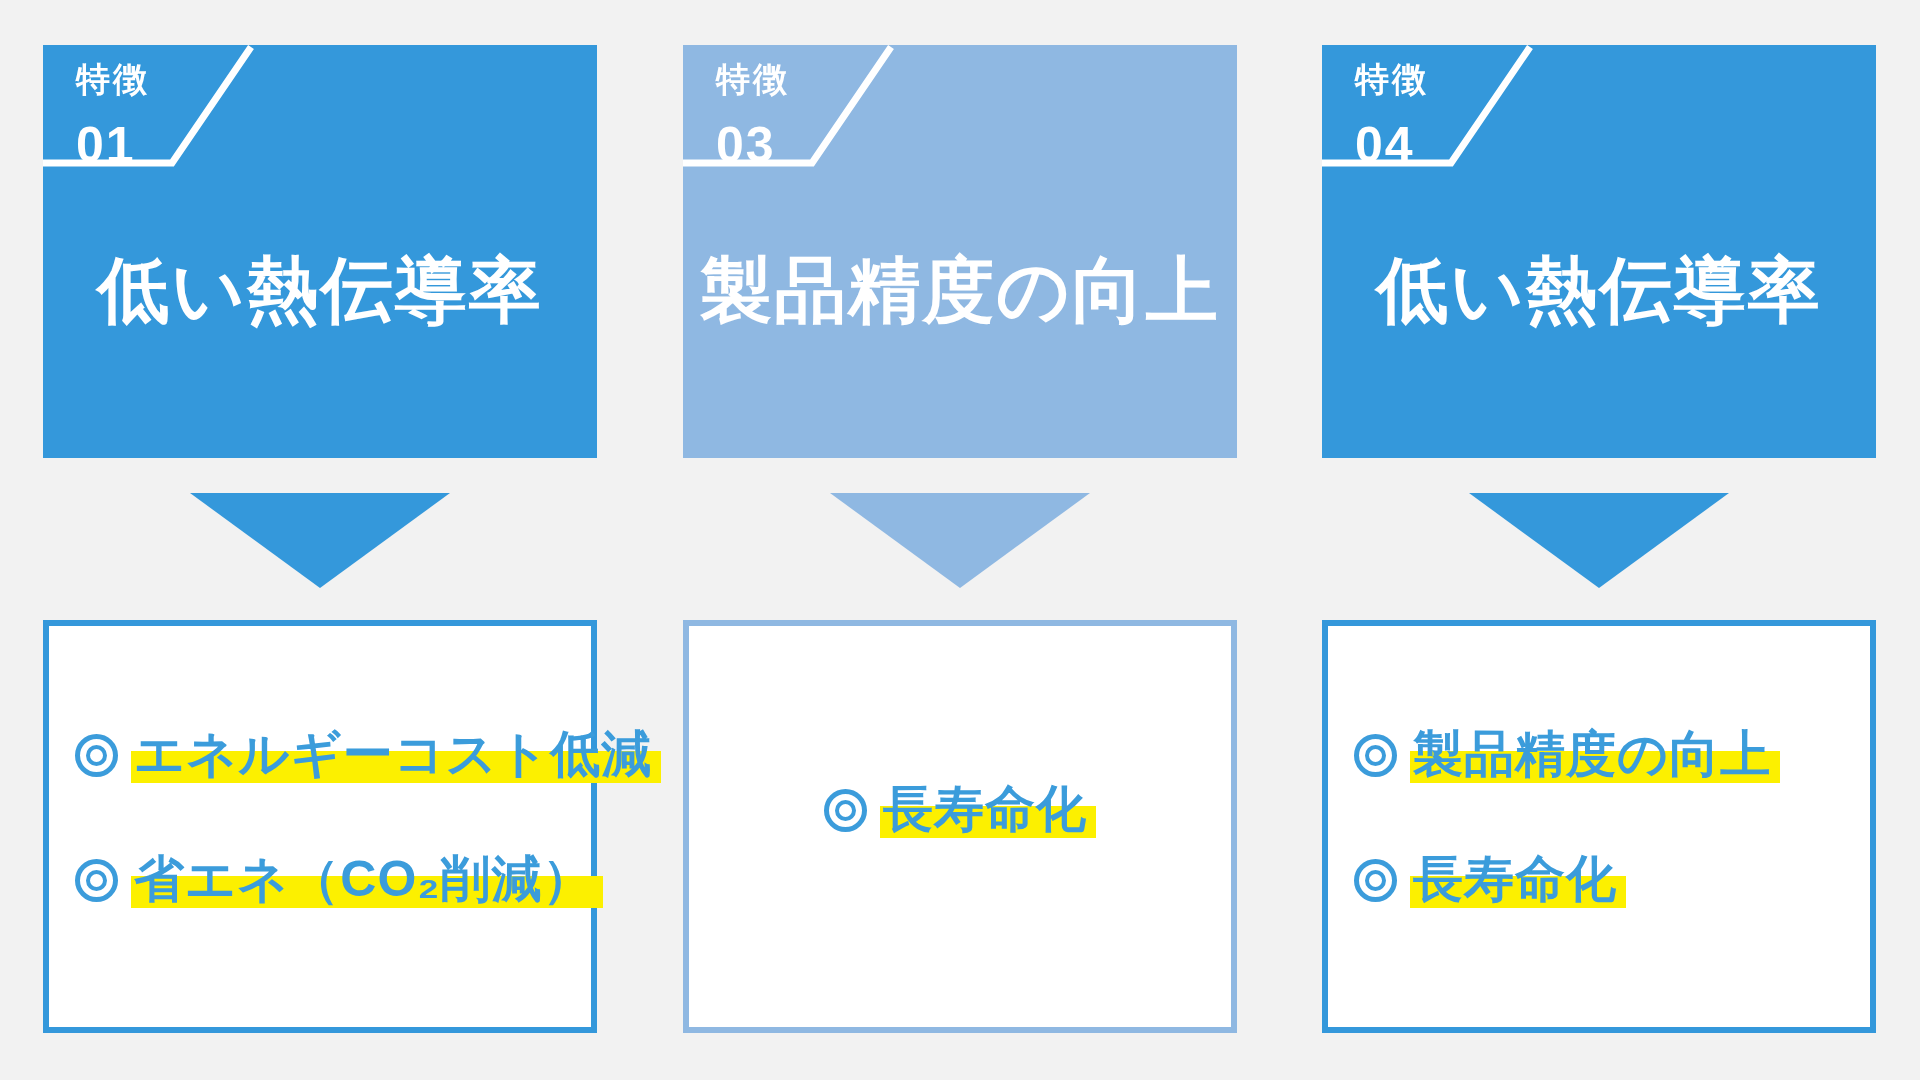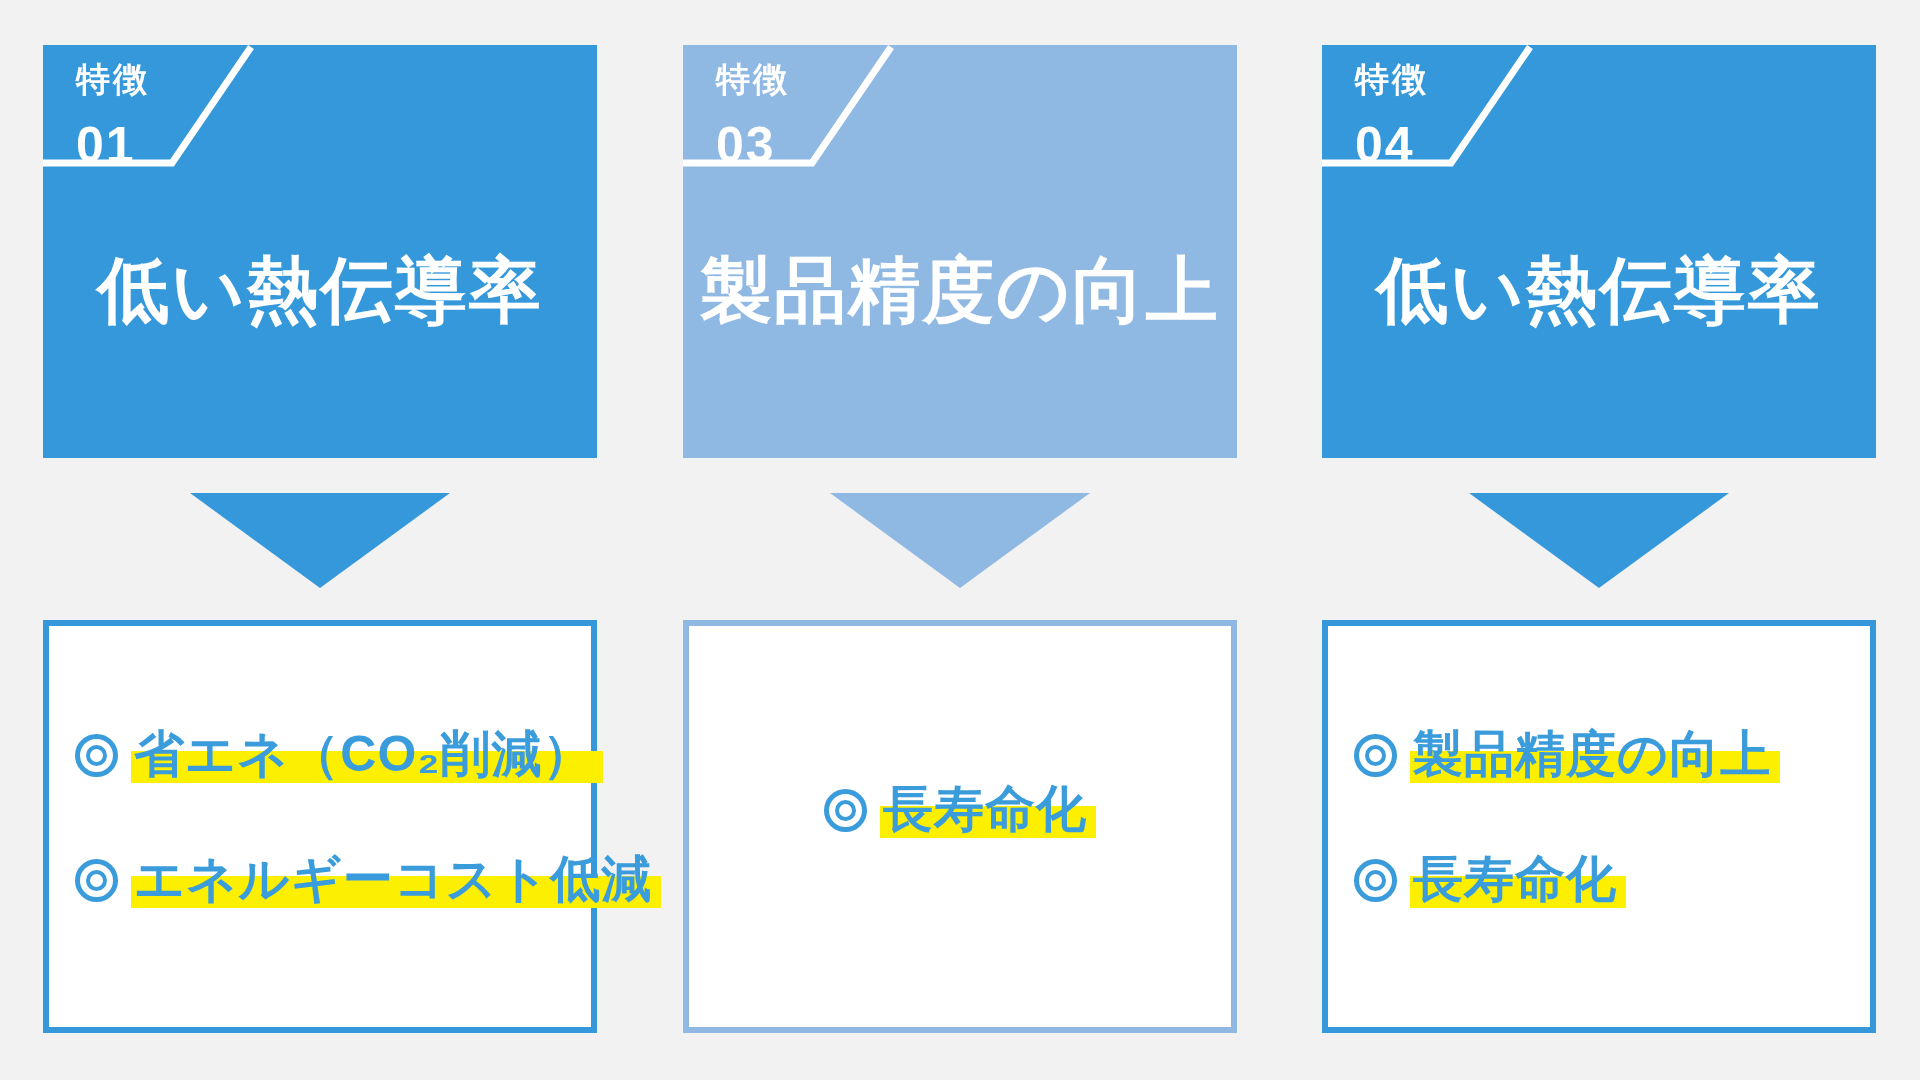--- a/index.html
+++ b/index.html
@@ -84,27 +84,27 @@
         <div class="badge-number">01</div>
       </div>
       <h2 class="title">低い熱伝導率</h2>
     </div>
     <div class="arrow"></div>
     <div class="result-box two-items">
       <div class="bullet">
         <span class="bullseye">
             <span class="inner"></span>
           </span>
-        <span class="hl">省エネ（CO₂削減）</span>
+        <span class="hl">エネルギーコスト低減</span>
       </div>
       <div class="bullet">
         <span class="bullseye">
             <span class="inner"></span>
           </span>
-        <span class="hl">エネルギーコスト低減</span>
+        <span class="hl">省エネ（CO₂削減）</span>
       </div>
     </div>
   </section>
 
   <section class="column col-2 theme-light">
     <div class="feature-box">
       <svg class="slash" width="212" height="124" viewBox="0 0 212 124">
         <polyline points="0,118 129,118 208,2" fill="none" stroke="#FFFFFF" stroke-width="7"></polyline>
       </svg>
       <div class="badge">

